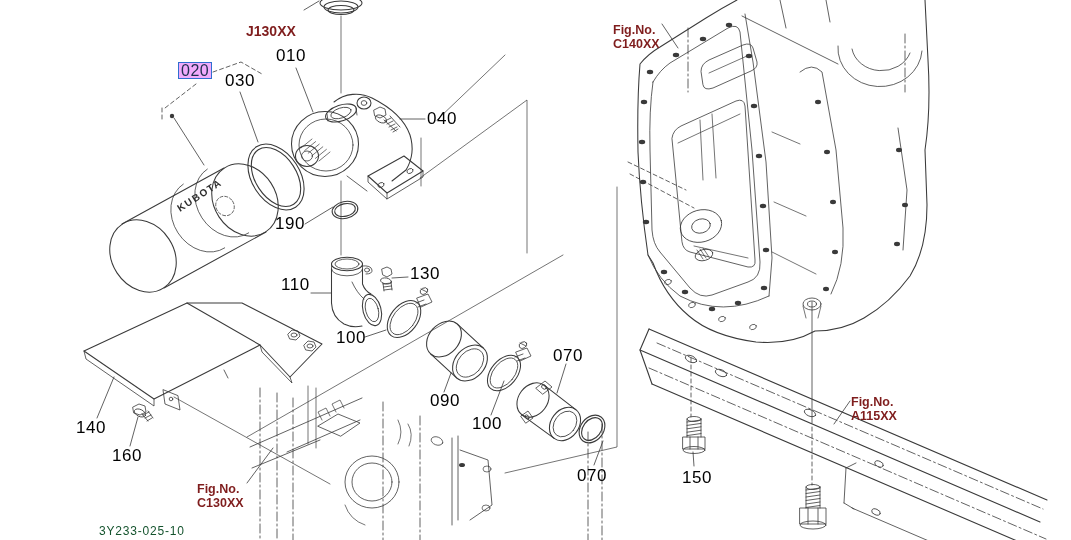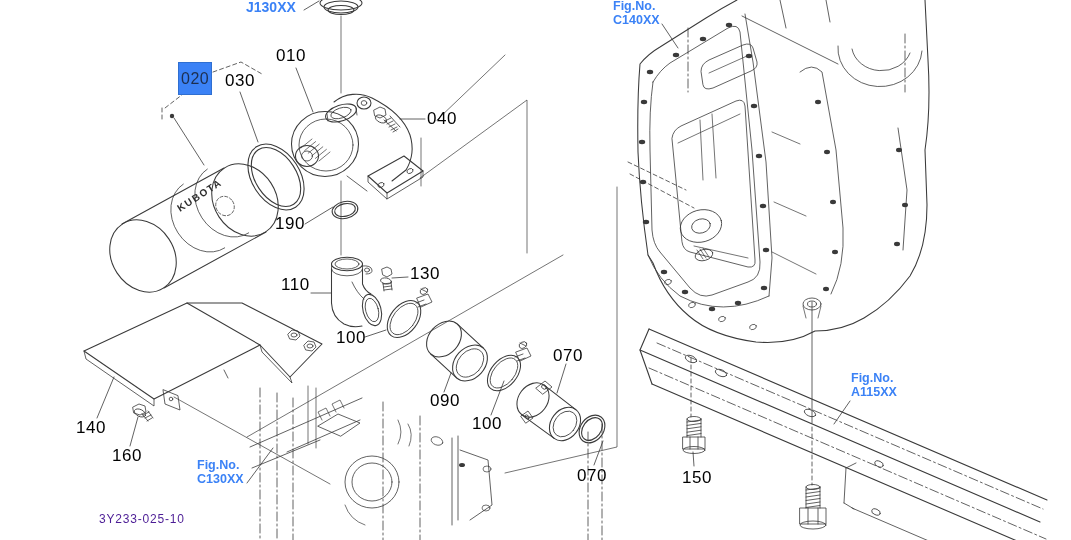--- a/index.html
+++ b/index.html
@@ -1,26 +1,26 @@
 <!DOCTYPE html>
 <html><head>
 <meta charset="utf-8">
 <style>
   html,body{margin:0;padding:0;background:#fff;}
   #canvas{position:relative;width:1071px;height:540px;background:#fff;overflow:hidden;
           font-family:"Liberation Sans",sans-serif;}
   #art{position:absolute;left:0;top:0;}
   .plabel{position:absolute;font-size:17px;line-height:18px;color:#000000;
           letter-spacing:.5px;cursor:pointer;user-select:none;}
-  .plabel.selected{background:#3b82f6;border:1.5px solid #2f6fd1;line-height:15px;
-          padding:8px 2px;font-size:16px;color:#1d2f4f;}
+  .plabel.selected{background:#f0abfc;border:1.5px solid #2f6fd1;line-height:15px;
+          padding:0 2px;font-size:16px;color:#1d2f4f;}
   .figlabel{position:absolute;font-size:12.5px;line-height:13.5px;font-weight:700;
-          color:#3b82f6;cursor:pointer;user-select:none;}
+          color:#7f1d1d;cursor:pointer;user-select:none;margin-top:24px;}
   .figlabel span{display:block;}
-  .drawno{position:absolute;font-size:12px;letter-spacing:.8px;color:#4c1d95;}
+  .drawno{position:absolute;font-size:12px;letter-spacing:.8px;color:#14532d;margin-top:12px;}
   svg{stroke:#3a3a3a;fill:none;stroke-width:1.05;stroke-linecap:round;stroke-linejoin:round;}
   svg text{stroke:none;}
   .thin{stroke-width:.7;}
   .det{stroke-width:.8;}
   .fillh{fill:#3a3a3a;stroke:none;}
   .dash{stroke-dasharray:4 3;stroke-width:.8;}
   .phantom{stroke-dasharray:9 3 2 3;stroke-width:.8;}
   .ring{stroke-width:1.1;}
 </style>
 </head>

